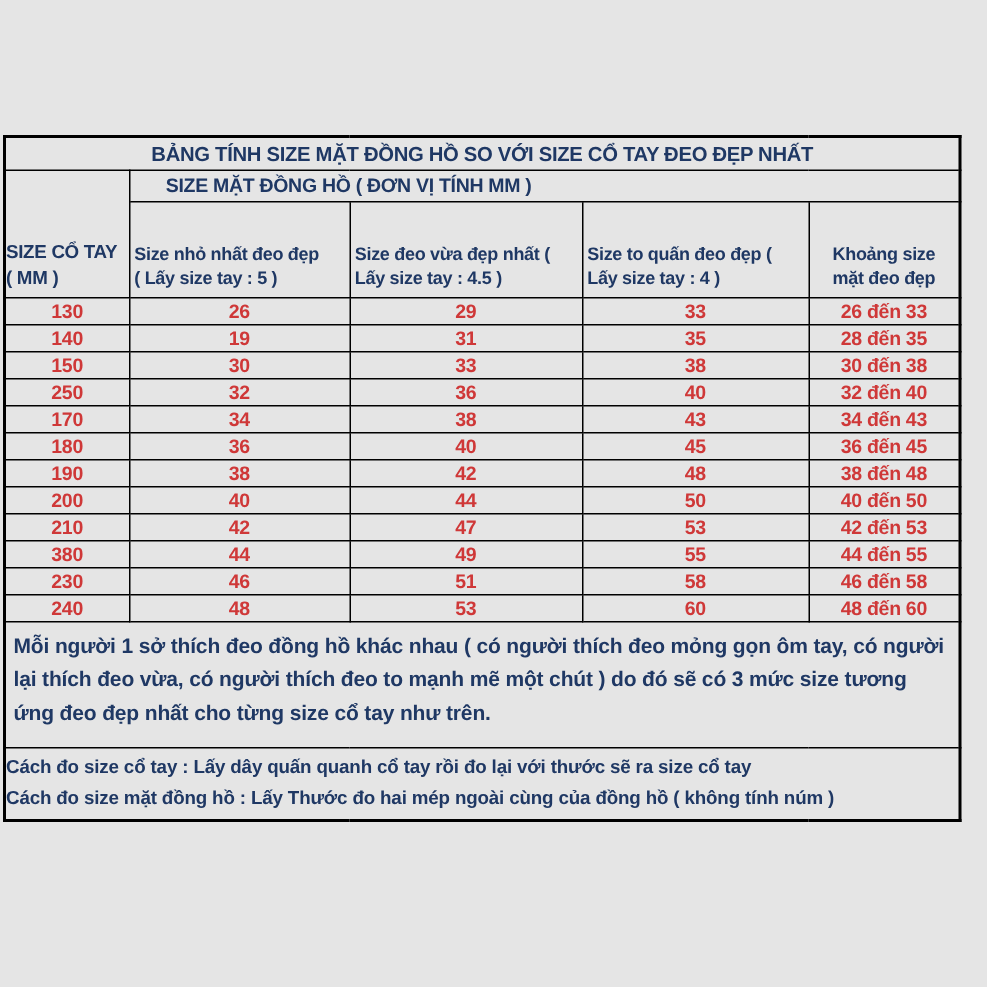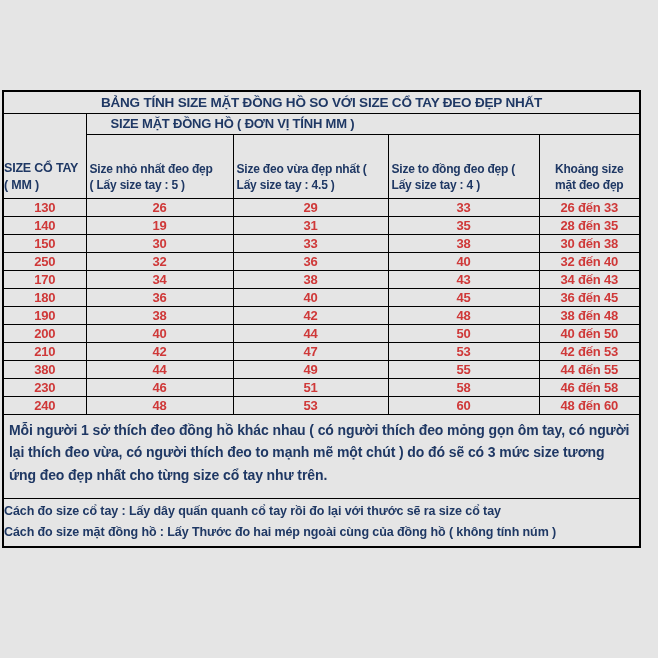--- a/index.html
+++ b/index.html
@@ -111,21 +111,21 @@
     <tr>
       <td class="col-header-cell">
         <div class="hdr-line">Size nhỏ nhất đeo đẹp</div>
         <div class="hdr-line">( Lấy size tay : 5 )</div>
       </td>
       <td class="col-header-cell">
         <div class="hdr-line">Size đeo vừa đẹp nhất (</div>
         <div class="hdr-line">Lấy size tay : 4.5 )</div>
       </td>
       <td class="col-header-cell">
-        <div class="hdr-line">Size to đồng đeo đẹp (</div>
+        <div class="hdr-line">Size to quấn đeo đẹp (</div>
         <div class="hdr-line">Lấy size tay : 4 )</div>
       </td>
       <td class="col-header-cell center">
         <div class="hdr-line">Khoảng size</div>
         <div class="hdr-line">mặt đeo đẹp</div>
       </td>
     </tr>
 
     <tr class="data-row">
       <td>130</td>

